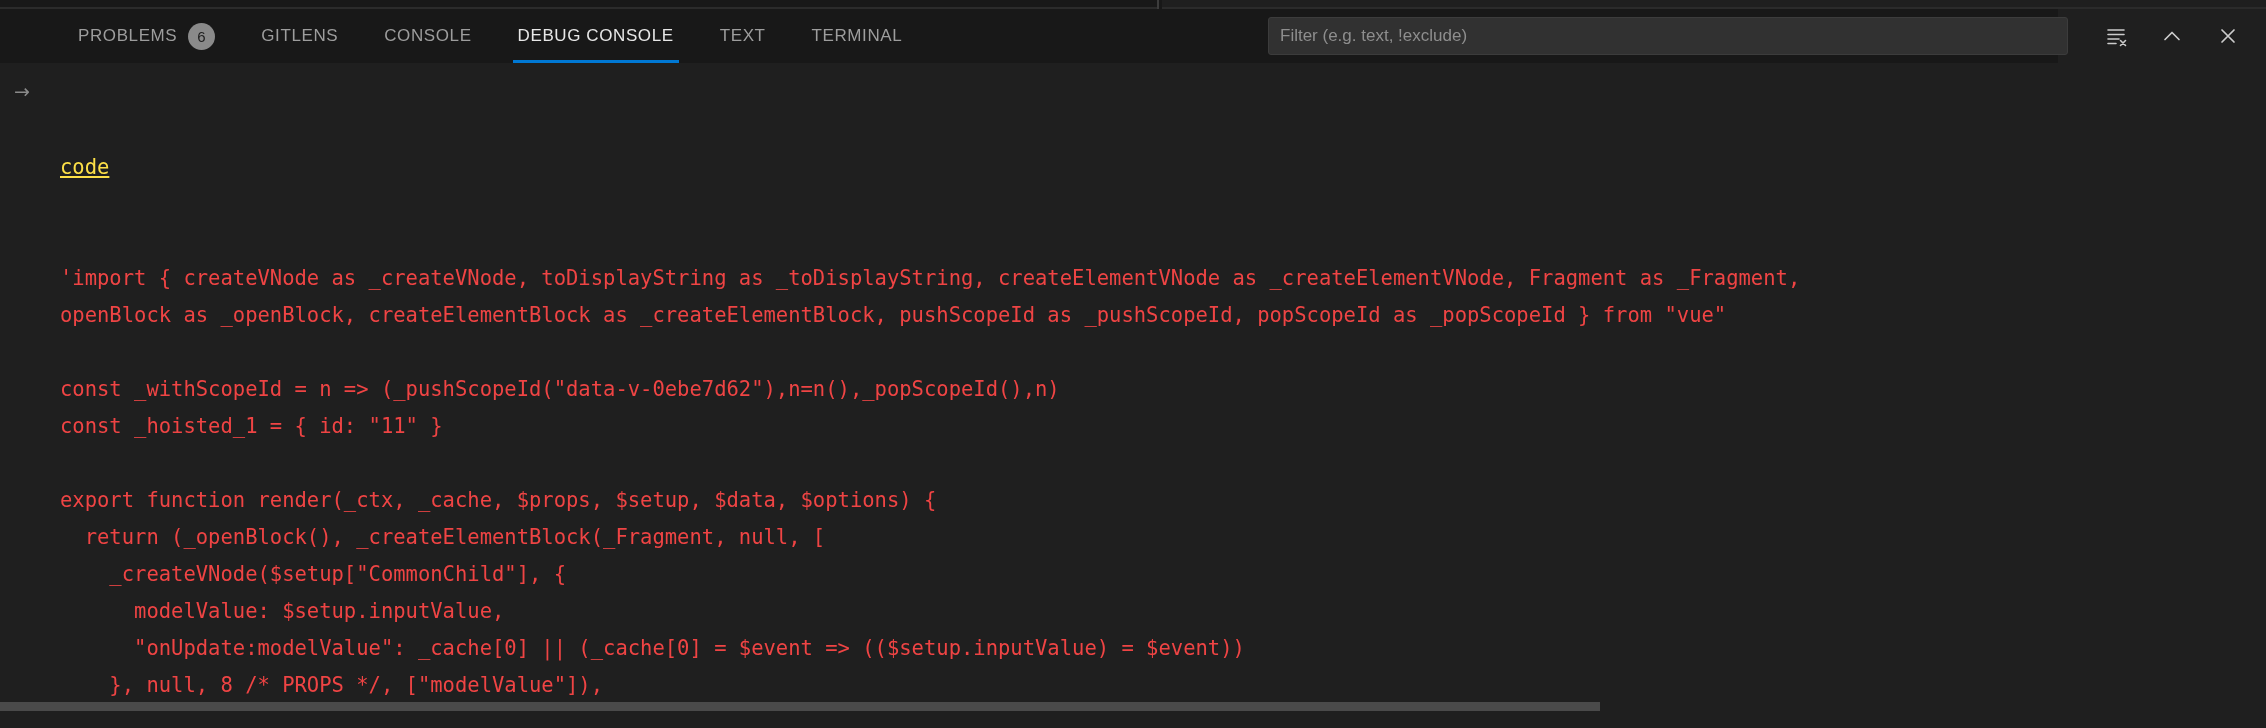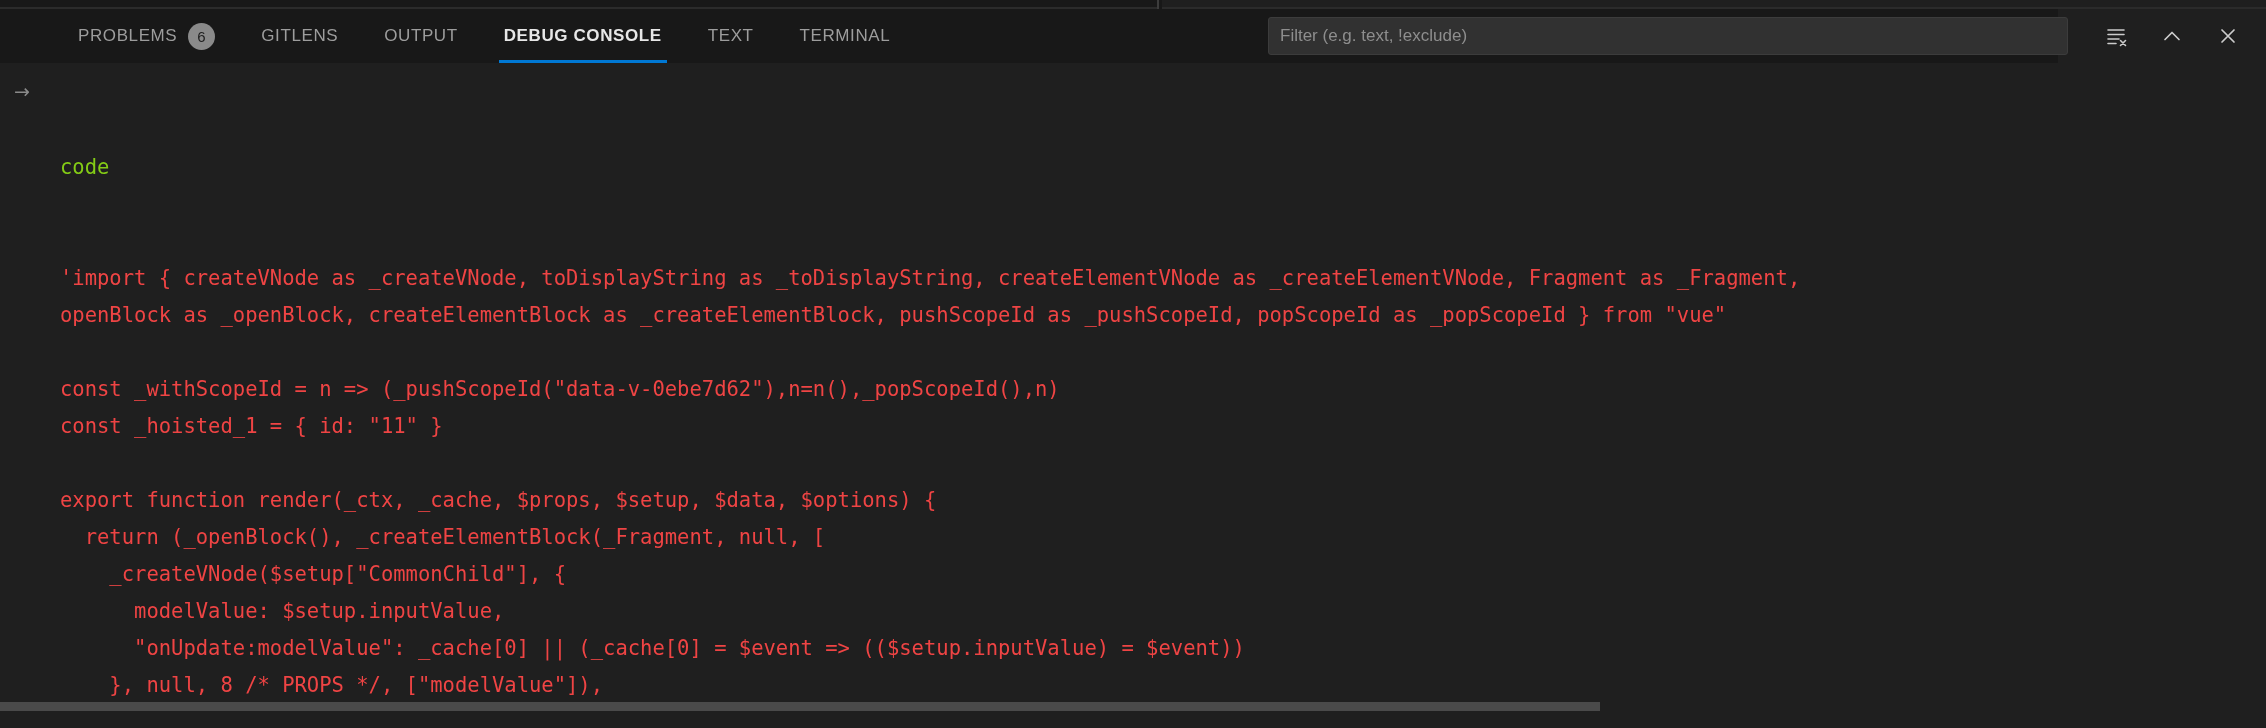--- a/index.html
+++ b/index.html
@@ -31,21 +31,21 @@
     display:flex; align-items:center; gap:11px;
     padding:0 16px;
     margin-right:14px;
     font-size:17px;
     letter-spacing:0.6px;
     color:#9d9d9d;
     text-transform:none;
     cursor:pointer;
     white-space:nowrap;
   }
-  .tab.active { color:#e7e7e7;font-weight:bold; }
+  .tab.active { color:#e7e7e7; }
   .tab.active .tab-underline {
     position:absolute; left:11px; right:11px; bottom:0; height:3px; background:#0078d4;
   }
   .badge {
     min-width:27px; height:27px;
     border-radius:14px;
     background:#8a8a8a;
     color:#1f1f1f;
     font-size:15px;
     display:flex; align-items:center; justify-content:center;
@@ -93,21 +93,21 @@
     font-family:"DejaVu Sans", sans-serif;
   }
   .code-wrap {
     position:absolute; left:60px; top:12px; right:0;
     font-family:"DejaVu Sans Mono", monospace;
     font-size:20.5px;
     line-height:37px;
     white-space:pre;
   }
   .line { height:37px; }
-  .line.title { color:#84cc16; }
+  .line.title { color:#fde047;text-decoration:underline; }
   .line.str { color:#ef4444; }
   .line.blank { height:37px; }
 
   
   .hscroll {
     position:absolute; left:0; bottom:0; width:2266px; height:14px;
     background:transparent;
   }
   .hscroll .thumb {
     position:absolute; left:0; top:2px; height:11px; width:1600px;
@@ -130,21 +130,21 @@
   <div class="tabbar">
     <div class="tabs" id="tabs-container">
         <div class="tab">
           <span>PROBLEMS</span>
           <span class="badge">6</span>
         </div>
         <div class="tab">
           <span>GITLENS</span>
         </div>
         <div class="tab">
-          <span>OUTPUT</span>
+          <span>CONSOLE</span>
         </div>
         <div class="tab active">
           <span>DEBUG CONSOLE</span>
           <span class="tab-underline"></span>
         </div>
         <div class="tab">
           <span>TEXT</span>
         </div>
         <div class="tab">
           <span>TERMINAL</span>

